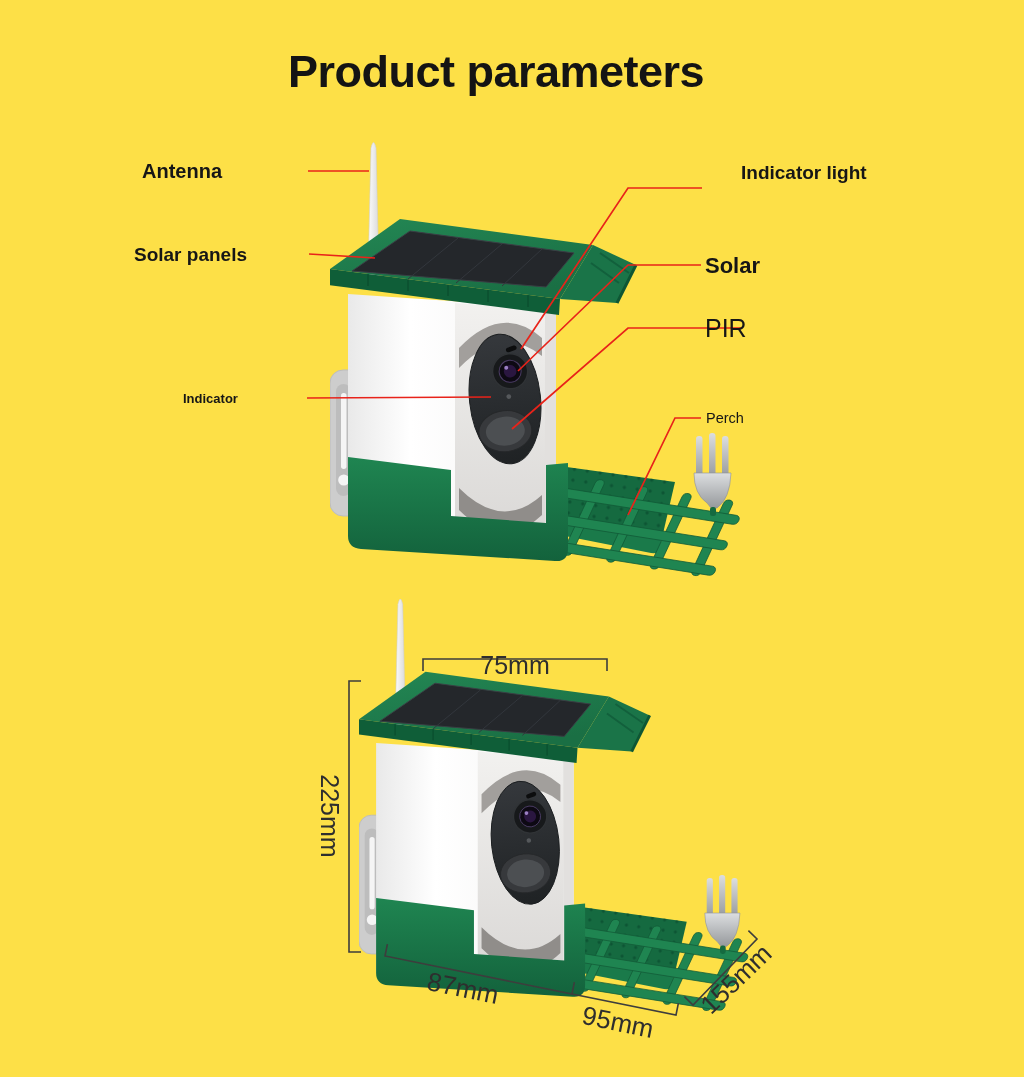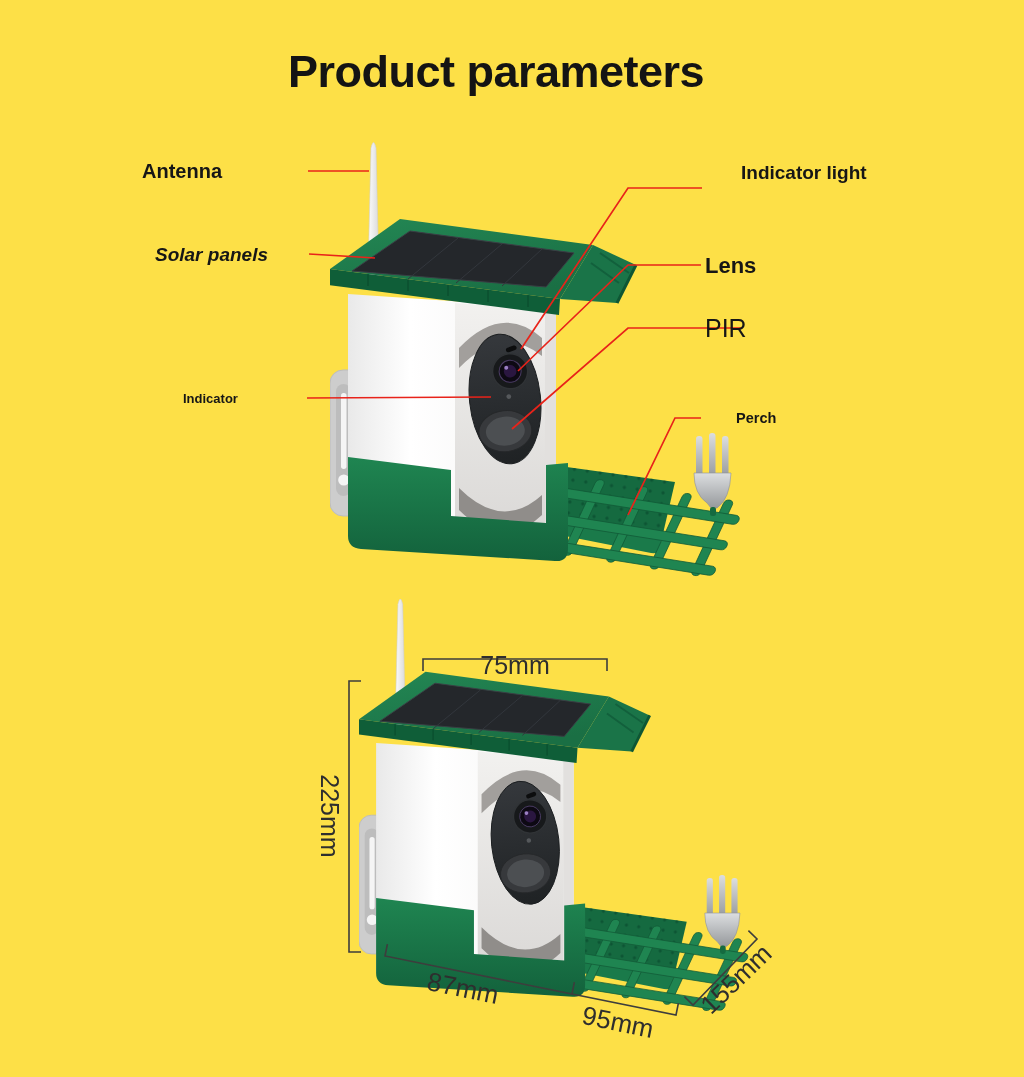--- a/index.html
+++ b/index.html
@@ -5,26 +5,26 @@
   html,body{margin:0;padding:0;background:#fff;}
   .page{position:relative;width:1024px;height:1077px;background:#fde047;
         font-family:"Liberation Sans",sans-serif;overflow:hidden;}
   .title{position:absolute;top:46px;left:496px;transform:translateX(-50%);
          font-size:45px;font-weight:700;color:#141414;letter-spacing:-0.5px;white-space:nowrap;}
   svg.layer{position:absolute;left:0;top:0;pointer-events:none;}
   .fig{position:absolute;}
   .label{position:absolute;color:#161616;white-space:nowrap;transform:translateY(-50%);line-height:1;}
   .label.r{text-align:left;}
   .lab-antenna{left:142px;width:160px;top:171px;font-size:20px;font-weight:700;}
-  .lab-solar{left:155px;width:160px;top:254px;font-size:19px;font-weight:700;font-style:italic;}
+  .lab-solar{left:134px;width:160px;top:254px;font-size:19px;font-weight:700;}
   .lab-mic{left:183px;width:120px;top:398px;font-size:13px;font-weight:700;}
   .lab-indicator{left:741px;top:172px;font-size:19px;font-weight:700;}
   .lab-lens{left:705px;top:266px;font-size:22px;font-weight:700;}
   .lab-pir{left:705px;top:328px;font-size:25px;font-weight:400;}
-  .lab-perch{left:736px;top:418px;font-size:14.5px;font-weight:700;}
+  .lab-perch{left:706px;top:418px;font-size:14.5px;font-weight:400;}
   .dim{position:absolute;color:#2e2e2e;font-size:25px;font-weight:400;white-space:nowrap;line-height:1;}
   .dim-75{left:515px;top:665px;transform:translate(-50%,-50%);}
   .dim-225{left:329px;top:816px;transform:translate(-50%,-50%) rotate(90deg);}
   .dim-87{left:463px;top:988px;transform:translate(-50%,-50%) rotate(11.5deg);font-size:26px;}
   .dim-95{left:618px;top:1022px;transform:translate(-50%,-50%) rotate(11.5deg);font-size:26px;}
   .dim-155{left:736px;top:979px;transform:translate(-50%,-50%) rotate(-44deg);font-size:26px;}
 </style>
 </head>
 <body>
 
@@ -152,21 +152,21 @@
       <path d="M361,681 L349,681 L349,952 L361,952"></path>
       <path d="M387.4,944.2 L385,956 L572,994 L574.4,982.2"></path>
       <path d="M572,994 L676,1015 L678.4,1003.2"></path>
       <path d="M684.4,996.6 L693,1005 L757,939 L748.4,930.6"></path>
     </g>
   </svg>
 
   <div class="label r lab-antenna">Antenna</div>
   <div class="label r lab-solar">Solar panels</div>
   <div class="label lab-indicator">Indicator light</div>
-  <div class="label lab-lens">Lens</div>
+  <div class="label lab-lens">Solar</div>
   <div class="label lab-pir">PIR</div>
   <div class="label r lab-mic">Indicator</div>
   <div class="label lab-perch">Perch</div>
 
   <div class="dim dim-75">75mm</div>
   <div class="dim dim-225">225mm</div>
   <div class="dim dim-87">87mm</div>
   <div class="dim dim-95">95mm</div>
   <div class="dim dim-155">155mm</div>
 

